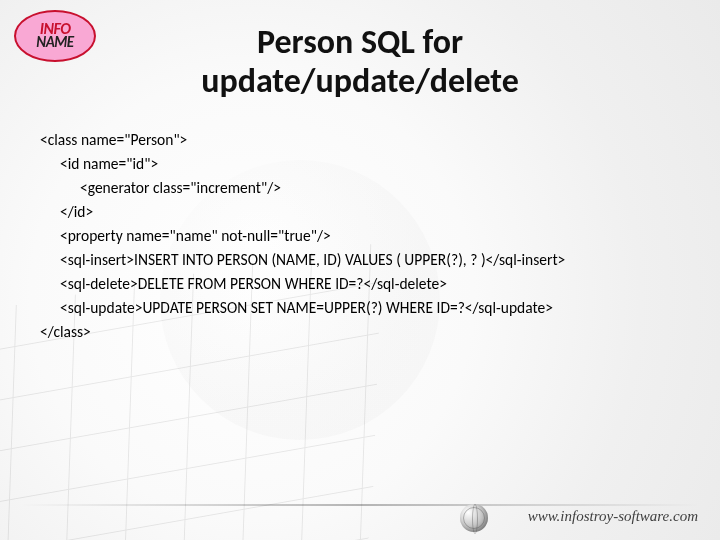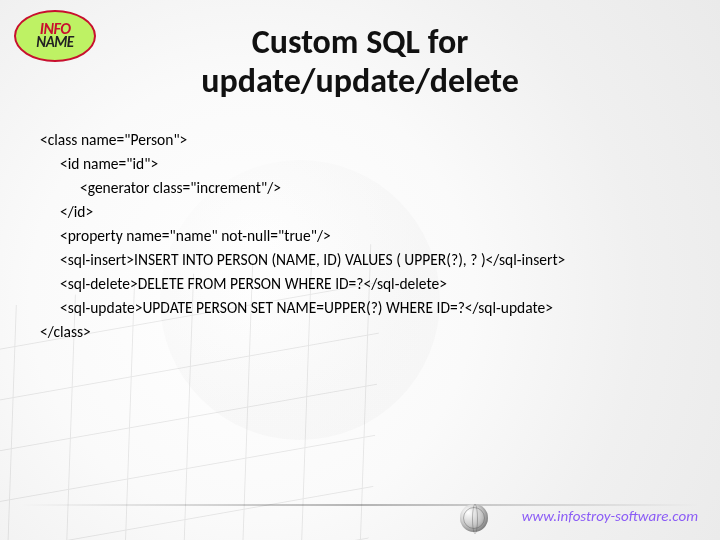--- a/index.html
+++ b/index.html
@@ -12,21 +12,21 @@
   .logo {
     position: absolute;
     top: 10px; left: 14px;
     width: 82px; height: 52px;
     border: 2.5px solid #c8102e;
     border-radius: 50%;
     display: flex; flex-direction: column;
     align-items: center; justify-content: center;
     font-weight: 900; font-style: italic;
     line-height: 0.9;
-    background: #bef264;
+    background: #f9a8d4;
   }
   .logo .l1 { color: #c8102e; font-size: 16px; letter-spacing: -0.5px; }
   .logo .l2 { color: #222; font-size: 15px; letter-spacing: -0.5px; }
   .title {
     text-align: center;
     font-size: 34px;
     font-weight: 700;
     color: #111;
     margin-top: 22px;
     line-height: 1.15;
@@ -65,24 +65,25 @@
     box-shadow: inset -2px -2px 4px rgba(0,0,0,0.25);
   }
   .globe::before, .globe::after {
     content: ""; position: absolute; border: 1px solid rgba(80,80,80,0.4);
   }
   .globe::before { inset: 3px; border-radius: 50%; }
   .globe::after { left: 12px; top: 0; width: 4px; height: 28px; border-radius: 50%; }
   .url {
     position: absolute;
     right: 22px; bottom: 9px;
-    color: #8b5cf6;
+    color: #404040;
     font-size: 15px;
     font-style: italic;
     font-weight: 500;
+    font-family: Liberation Serif, serif;
   }
   .bg-keys {
     position: absolute;
     left: -40px; bottom: -40px;
     width: 420px; height: 300px;
     opacity: 0.08;
     background:
       linear-gradient(transparent 0, transparent 80%, #000 80%, #000 82%, transparent 82%),
       linear-gradient(90deg, transparent 0, transparent 80%, #000 80%, #000 82%, transparent 82%);
     background-size: 60px 50px;
@@ -105,21 +106,21 @@
 
 <div class="bg-globe"></div>
 <div class="bg-keys"></div>
 
 <div class="logo">
   <span class="l1">INFO</span>
   <span class="l2">NAME</span>
 </div>
 
 <h1 class="title">
-  <span>Custom SQL for</span><br>
+  <span>Person SQL for</span><br>
   <span>update/update/delete</span>
 </h1>
 
 <div class="code-block">
   <div class="line">&lt;class name="Person"&gt;</div>
   <div class="line ind1">&lt;id name="id"&gt;</div>
   <div class="line ind2">&lt;generator class="increment"/&gt;</div>
   <div class="line ind1">&lt;/id&gt;</div>
   <div class="line ind1">&lt;property name="name" not-null="true"/&gt;</div>
   <div class="line ind1">&lt;sql-insert&gt;INSERT INTO PERSON (NAME, ID) VALUES ( UPPER(?), ? )&lt;/sql-insert&gt;</div>

